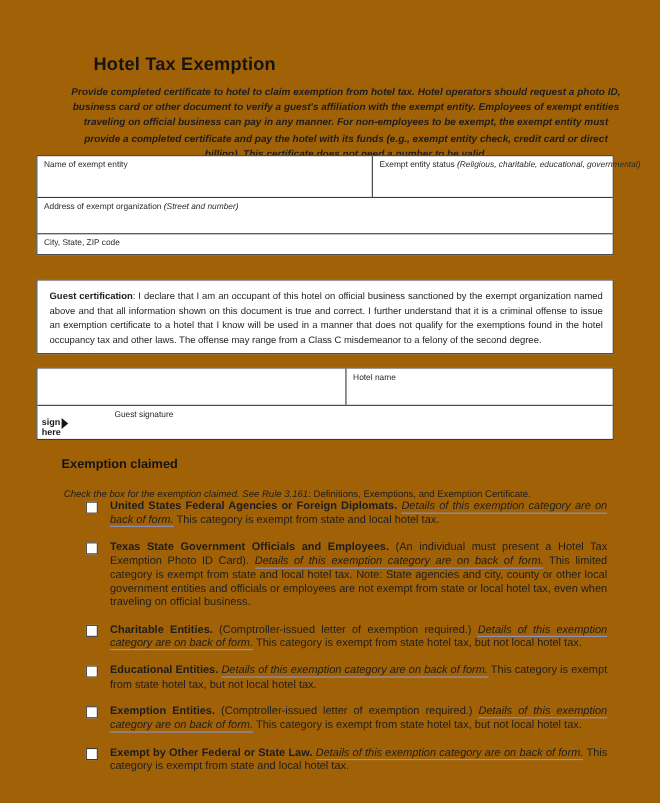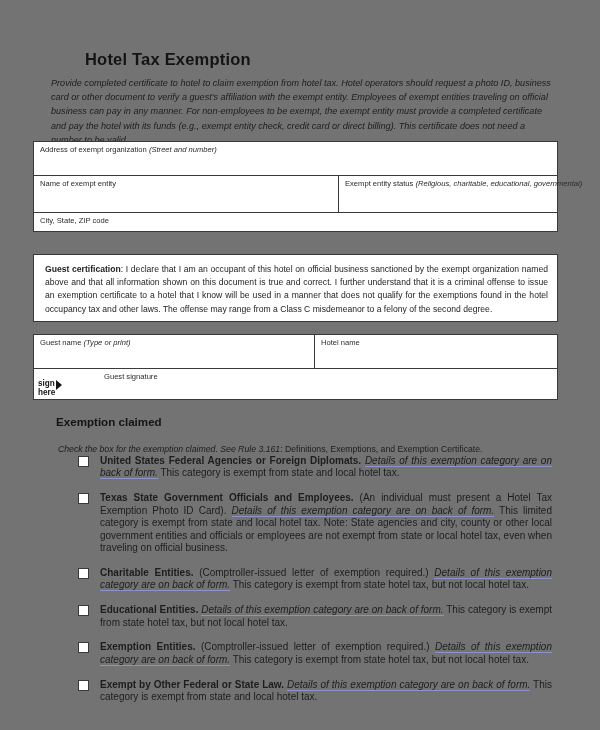--- a/index.html
+++ b/index.html
@@ -14,45 +14,46 @@
     font-family: "Liberation Sans", sans-serif;
     color: #1a1a1a;
     overflow: hidden;
   }
 
   .page {
     position: absolute;
     left: 0; top: 0;
     width: 600px;
     height: 730px;
-    background: #737373;
+    background: #a16207;
   }
 
   
   .doc-title {
     position: absolute;
     left: 85px;
     top: 50px;
     font-size: 16.5px;
     font-weight: bold;
     letter-spacing: 0.2px;
     color: #141414;
   }
 
   
   .intro {
     position: absolute;
-    left: 51px;
+    left: 62px;
     top: 76px;
     width: 505px;
     font-size: 9.1px;
     font-style: italic;
     line-height: 14.2px;
-    text-align: left;
-    color: #1d1d1d;
+    text-align: center;
+    color: #1d1d1d;
+    font-weight: bold;
   }
 
   
   .fbox {
     position: absolute;
     border: 1.3px solid #3a3a3a;
     box-sizing: border-box;
     background: #fff;
   }
   .frow {
@@ -197,45 +198,42 @@
 </head>
 <body>
 
 <div class="page">
 
   <div class="doc-title">Hotel Tax Exemption</div>
 
   <div class="intro">Provide completed certificate to hotel to claim exemption from hotel tax. Hotel operators should request a photo ID, business card or other document to verify a guest's affiliation with the exempt entity. Employees of exempt entities traveling on official business can pay in any manner. For non-employees to be exempt, the exempt entity must provide a completed certificate and pay the hotel with its funds (e.g., exempt entity check, credit card or direct billing). This certificate does not need a number to be valid.</div>
 
   <div class="fbox" id="entity-box">
-    <div class="frow" id="entity-row-2">
-      <span class="flabel"><span>Address of exempt organization </span><i>(Street and number)</i></span>
-    </div>
     <div class="frow" id="entity-row-1">
       <div class="fcell" id="entity-name-cell">
         <span class="flabel">Name of exempt entity</span>
       </div>
       <div class="fcell divided" id="entity-status-cell">
         <span class="flabel"><span>Exempt entity status </span><i>(Religious, charitable, educational, governmental)</i></span>
       </div>
     </div>
+    <div class="frow" id="entity-row-2">
+      <span class="flabel"><span>Address of exempt organization </span><i>(Street and number)</i></span>
+    </div>
     <div class="frow" id="entity-row-3">
       <span class="flabel">City, State, ZIP code</span>
     </div>
   </div>
 
   <div id="cert-box">
     <div id="cert-text"><b>Guest certification</b><span>:  I declare that I am an occupant of this hotel on official business sanctioned by the exempt organization named above and that all information shown on this document is true and correct. I further understand that it is a criminal offense to issue an exemption certificate to a hotel that I know will be used in a manner that does not qualify for the exemptions found in the hotel occupancy tax and other laws. The offense may range from a Class C misdemeanor to a felony of the second degree.</span></div>
   </div>
 
   <div class="fbox" id="guest-box">
     <div class="frow" id="guest-row-1">
-      <div class="fcell" id="guest-name-cell">
-        <span class="flabel"><span>Guest name </span><i>(Type or print)</i></span>
-      </div>
       <div class="fcell divided" id="hotel-name-cell">
         <span class="flabel">Hotel name</span>
       </div>
     </div>
     <div class="frow" id="guest-row-2">
       <div class="fcell" id="sig-cell">
         <span id="sig-label">Guest signature</span>
         <span id="sign-here">
           <span class="sh-text">
             <span>sign</span><br><span>here</span>

